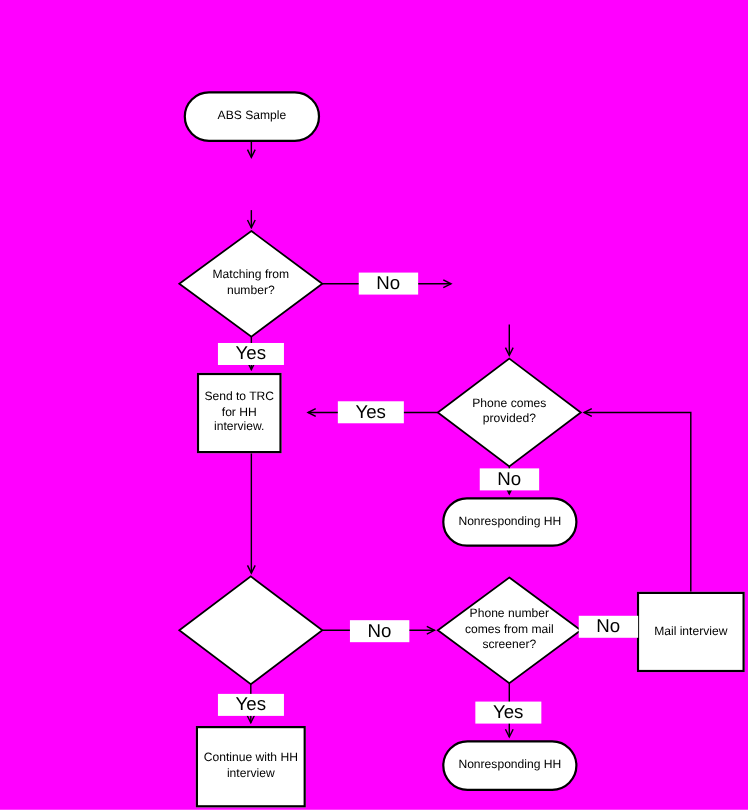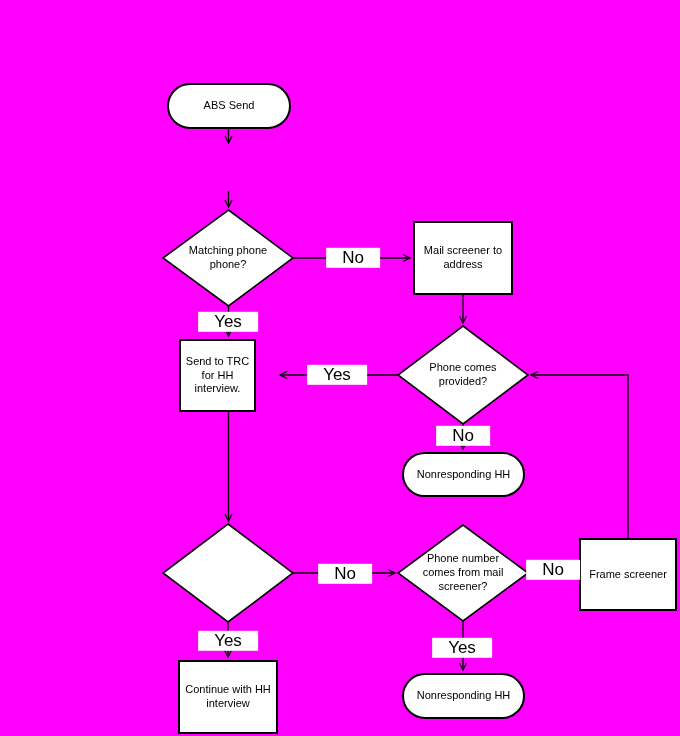--- a/index.html
+++ b/index.html
@@ -78,50 +78,47 @@
 
     <g fill="#FFFFFF" stroke="#000000" stroke-width="1.6">
       <polygon points="228.5,210 293,258 228.5,306 163,258"></polygon>
       <polygon points="463,326 528,375 463,424 398,375"></polygon>
       <polygon points="228,524 293,573 228,622 163,573"></polygon>
       <polygon points="463,525 528,573 463,621 398,573"></polygon>
     </g>
   </svg>
 
   <div class="node terminator" style="left:167px; top:83px; width:124px; height:46px;">
-    <span>ABS Send</span>
+    <span>ABS Sample</span>
   </div>
 
 
-  <div class="node" style="left:413px; top:221px; width:100px; height:74px;">
-    <span style="width:96px;">Mail screener to address</span>
-  </div>
 
   <div class="node" style="left:179px; top:339px; width:77px; height:73px;">
     <span style="width:94px;">Send to TRC for HH interview.</span>
   </div>
 
   <div class="node terminator" style="left:402px; top:452px; width:123px; height:45px;">
     <span>Nonresponding HH</span>
   </div>
 
   <div class="node" style="left:579px; top:538px; width:98px; height:73px;">
-    <span>Frame screener</span>
+    <span>Mail interview</span>
   </div>
 
   <div class="node" style="left:178px; top:660px; width:100px; height:74px;">
     <span style="width:98px;">Continue with HH interview</span>
   </div>
 
   <div class="node terminator" style="left:402px; top:673px; width:123px; height:46px;">
     <span>Nonresponding HH</span>
   </div>
 
   <div class="dtext" style="left:173px; top:234px; width:110px; height:48px;">
-    <span>Matching phone phone?</span>
+    <span>Matching from number?</span>
   </div>
 
   <div class="dtext" style="left:415px; top:351px; width:96px; height:48px;">
     <span>Phone comes provided?</span>
   </div>
 
 
   <div class="dtext" style="left:418px; top:545px; width:90px; height:56px;">
     <span>Phone number comes from mail screener?</span>
   </div>

